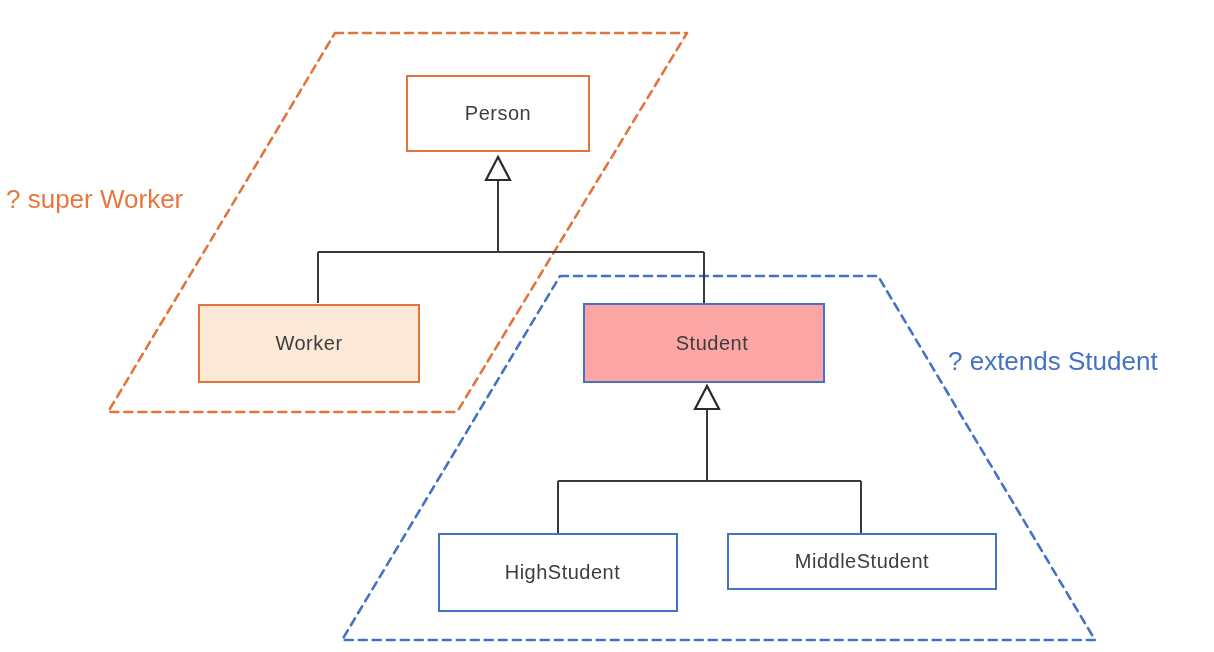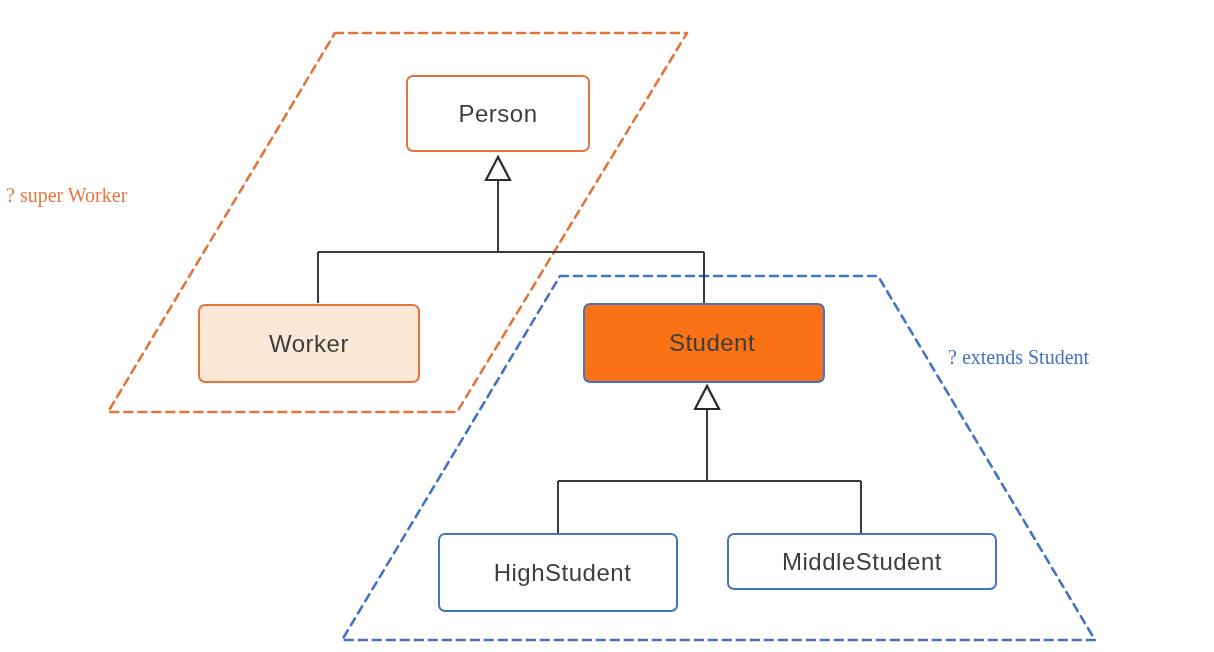--- a/index.html
+++ b/index.html
@@ -20,36 +20,34 @@
     left: 0;
     top: 0;
     width: 1214px;
     height: 652px;
   }
   .node {
     position: absolute;
     display: flex;
     align-items: center;
     justify-content: center;
-    font-size: 24px;
+    font-size: 20px;
     color: #3d3d3d;
     background: #ffffff;
     box-sizing: border-box;
     letter-spacing: 0.5px;
-    border-radius: 7px;
   }
   .node.orange-border { border: 2px solid #e2743c; }
   .node.blue-border   { border: 2px solid #4472c4; }
   .node.worker-fill   { background: #fbe8d7; }
-  .node.student-fill  { background: #f97316; padding-left: 16px; }
+  .node.student-fill  { background: #fca5a5; padding-left: 16px; }
   .annotation {
     position: absolute;
-    font-size: 20px;
+    font-size: 26px;
     white-space: nowrap;
-    font-family: Liberation Serif, serif;
   }
   .annotation.orange { color: #e8763e; }
   .annotation.blue   { color: #4472c4; }
 </style>
 </head>
 <body>
 
 <div class="canvas">
 
   <svg class="wires" viewBox="0 0 1214 652" xmlns="http://www.w3.org/2000/svg">

